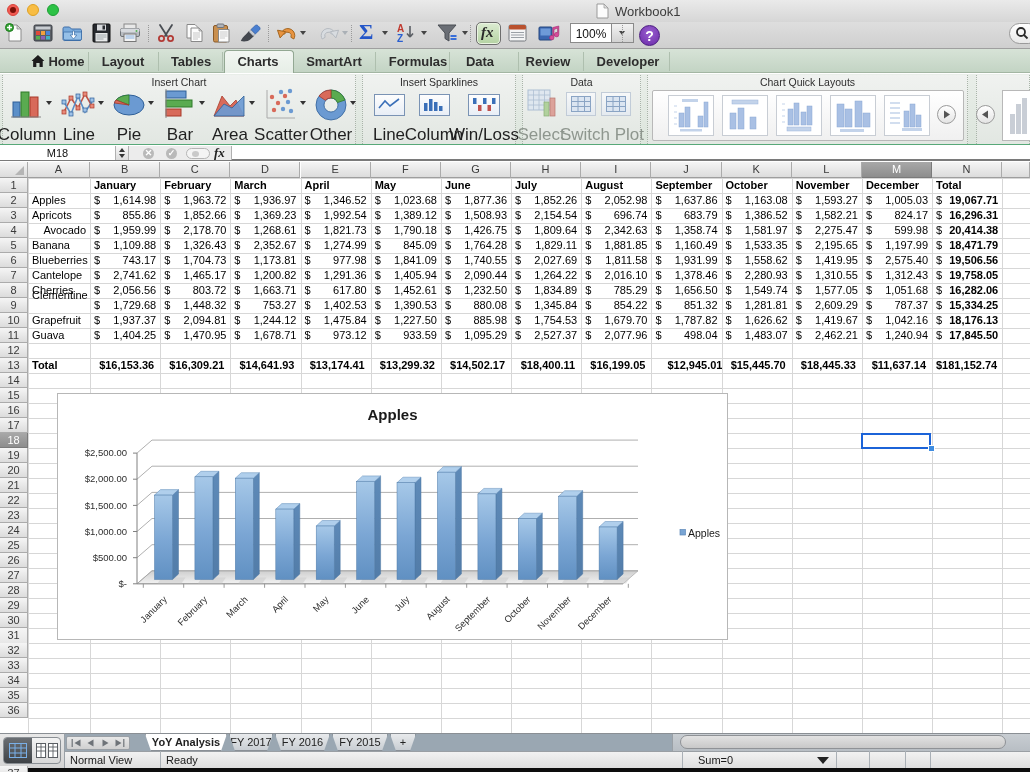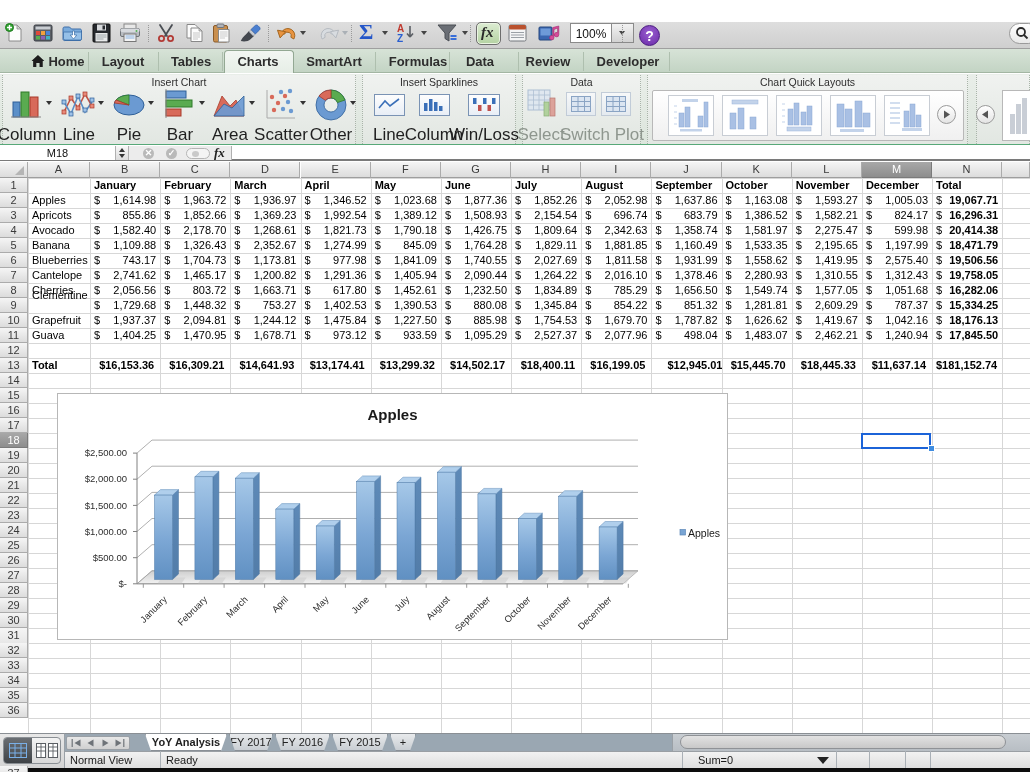--- a/index.html
+++ b/index.html
@@ -62,20 +62,31 @@
   clip-path:polygon(0 0, 100% 0, calc(100% - 6px) 100%, 6px 100%); }
 .stab.active { background:#fff; font-weight:bold; z-index:3; }
 .statusbar { position:absolute; left:0; top:751px; width:100%; height:17px; background:linear-gradient(#f2f2f2,#dedede); border-top:1px solid #9a9fa4; }
 .stext { position:absolute; top:754px; font-size:11px; color:#1a1a1a; white-space:nowrap; }
 .ssep { position:absolute; top:751px; height:17px; width:1px; background:#aab0b6; }
 .blackbar { position:absolute; left:0; top:768px; width:100%; height:4px; background:#0d0d0d; }
 .corner-bl { position:absolute; left:0; top:733px; width:65px; height:35px; background:linear-gradient(#e8e8e8,#d4d4d4); border-top:1px solid #8a8f94; border-right:1px solid #9aa0a6; }
 </style></head>
 <body>
 <div id="app">
+<div class="titlebar">
+  <div class="tl" style="left:7px;background:#f25a52;border:1px solid #d8443c;"></div>
+  <div class="tl" style="left:27px;background:#f8bd44;border:1px solid #dfa123;"></div>
+  <div class="tl" style="left:47px;background:#2dc246;border:1px solid #1f9f35;"></div>
+  <div style="position:absolute;left:10px;top:7px;width:6px;height:6px;border-radius:50%;background:#7a1008;"></div>
+  <svg class="doc" width="13" height="16" viewBox="0 0 13 16">
+        <path d="M1 1h7l4 4v10H1z" fill="#fcfcfc" stroke="#9a9a9a"></path>
+        <path d="M8 1l4 4H8z" fill="#e0e0e0" stroke="#9a9a9a" stroke-width="0.7"></path>
+      </svg>
+      <div class="title">Workbook1</div>
+</div>
 <div class="toolbar"></div>
 <svg style="position:absolute;left:4px;top:23px" width="20" height="20" viewBox="0 0 20 20">
       <path d="M5 2h8l4 4v12H5z" fill="#fdfdfd" stroke="#8a8a8a"></path>
       <path d="M13 2l4 4h-4z" fill="#d8d8d8" stroke="#8a8a8a" stroke-width="0.8"></path>
       <circle cx="5.5" cy="4.5" r="4" fill="#35a435" stroke="#1d7a1d"></circle>
       <path d="M3 4.5h5M5.5 2v5" stroke="#fff" stroke-width="1.4"></path>
     </svg>
 <svg style="position:absolute;left:33px;top:23px" width="20" height="20" viewBox="0 0 20 20">
       <rect x="1" y="2" width="18" height="16" rx="1.5" fill="#5a5f66" stroke="#3a3e44"></rect>
       <rect x="2.5" y="3.5" width="15" height="3" fill="#c9cdd2"></rect>
@@ -633,24 +644,24 @@
       <span class="n">1,582.21</span>
     </div>
 <div class="dc mny" style="left:861.9px;top:208px;width:70.2px;height:15px;">
       <span class="d">$</span>
       <span class="n">824.17</span>
     </div>
 <div class="dc mny" style="left:932.0px;top:208px;width:70.2px;height:15px;">
       <span class="d">$</span>
       <span class="n b">16,296.31</span>
     </div>
-<div class="dc " style="left:28.0px;top:223px;width:62.0px;height:15px;">Avocado</div>
+<div class="dc " style="left:28.0px;top:223px;width:62.0px;height:15px;text-align:right;">Avocado</div>
 <div class="dc mny" style="left:90.0px;top:223px;width:70.2px;height:15px;">
       <span class="d">$</span>
-      <span class="n">1,582.40</span>
+      <span class="n">1,959.99</span>
     </div>
 <div class="dc mny" style="left:160.2px;top:223px;width:70.2px;height:15px;">
       <span class="d">$</span>
       <span class="n">2,178.70</span>
     </div>
 <div class="dc mny" style="left:230.3px;top:223px;width:70.2px;height:15px;">
       <span class="d">$</span>
       <span class="n">1,268.61</span>
     </div>
 <div class="dc mny" style="left:300.5px;top:223px;width:70.2px;height:15px;">

